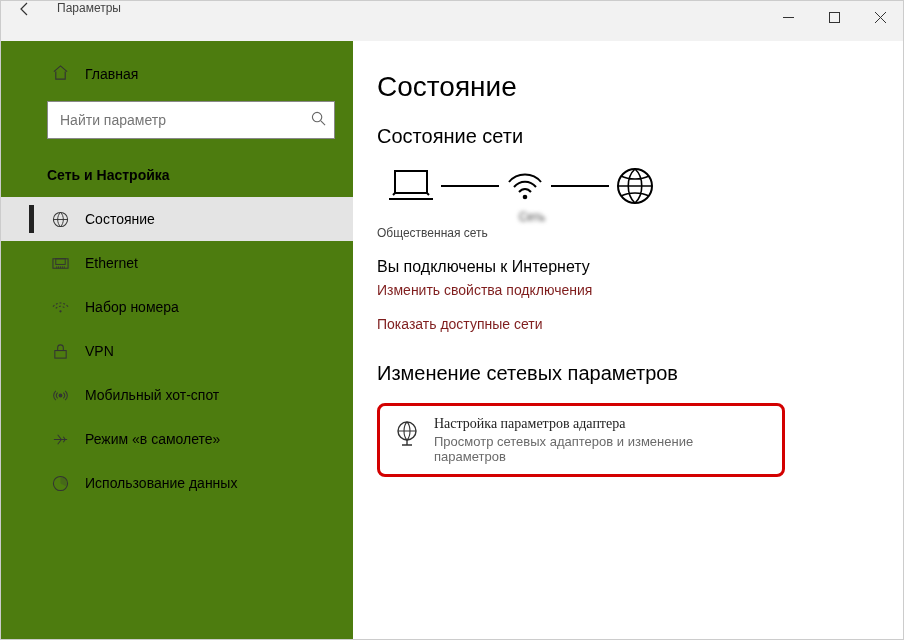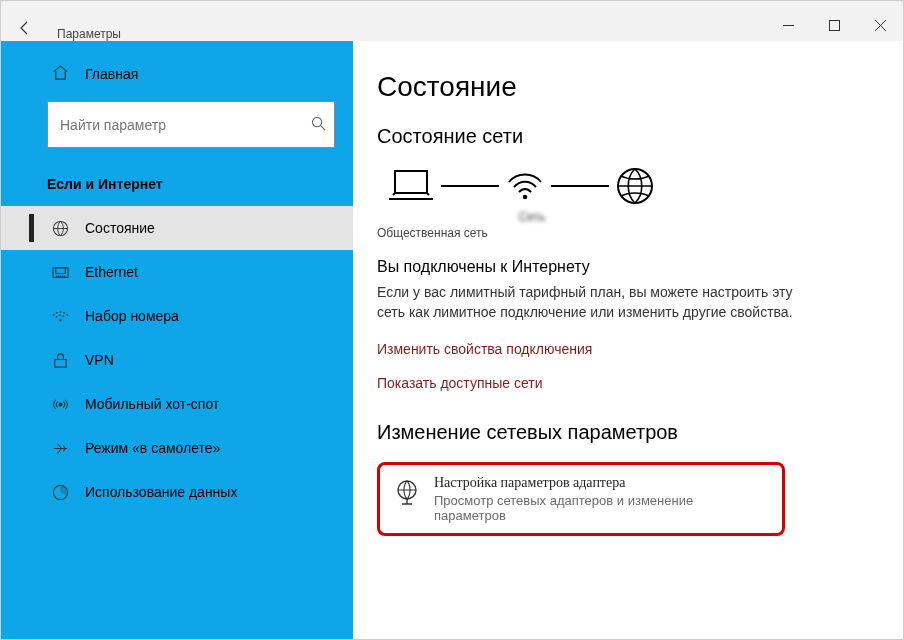--- a/index.html
+++ b/index.html
@@ -13,21 +13,21 @@
     height: 640px;
     overflow: hidden;
     position: relative;
     border: 1px solid #ccc;
   }
 
   
   .titlebar {
     height: 40px;
     display: flex;
-    align-items: flex-end;
+    align-items: flex-start;
     background: #f2f2f2;
   }
   .titlebar .back {
     width: 48px;
     text-align: center;
     font-size: 17px;
     color: #333;
     cursor: default;
   }
   .titlebar .app-title {
@@ -42,35 +42,35 @@
     font-size: 11px; color: #333;
   }
   .win-btn svg { display: block; }
 
   
   .app-body { display: flex; height: calc(100% - 40px); }
 
   
   .sidebar {
     width: 352px;
-    background: #0ea5e9;
+    background: #4d7c0f;
     padding-top: 14px;
     position: relative;
   }
   .home-row {
     display: flex; align-items: center;
     padding: 8px 0 8px 48px;
     height: 38px;
   }
   .home-row .icon { width: 22px; text-align: center; margin-right: 14px; }
   .home-row .label { font-size: 14px; }
 
   .search-wrap { padding: 8px 20px 8px 46px; }
   .search {
-    width: 288px; height: 47px;
+    width: 288px; height: 38px;
     border: 1px solid #888;
     background: #fff;
     display: flex; align-items: center;
     padding: 0 8px 0 10px;
   }
   .search input {
     flex: 1; border: none; outline: none;
     font-size: 14px; color: #666; background: transparent;
   }
   .search .search-icon { color: #666; }
@@ -214,21 +214,21 @@
         <input type="text" placeholder="Найти параметр" style="">
         <span class="search-icon">
           <svg width="15" height="15" viewBox="0 0 16 16">
               <circle cx="6.5" cy="6.5" r="5" stroke="#666" stroke-width="1.2" fill="none"></circle>
               <line x1="10.5" y1="10.5" x2="15" y2="15" stroke="#666" stroke-width="1.2"></line>
             </svg>
         </span>
       </div>
     </div>
 
-    <div class="section-header">Если и Интернет</div>
+    <div class="section-header">Сеть и Настройка</div>
 
     <div class="nav-item selected">
       <span class="icon">
         <svg width="17" height="17" viewBox="0 0 18 18">
             <circle cx="9" cy="9" r="7.5" stroke="#333" stroke-width="1.1" fill="none"></circle>
             <path d="M1.5 9 H16.5 M9 1.5 C5 5 5 13 9 16.5 M9 1.5 C13 5 13 13 9 16.5" stroke="#333" stroke-width="1" fill="none"></path>
           </svg>
       </span>
       <span class="label">Состояние</span>
     </div>
@@ -320,21 +320,20 @@
         <svg width="40" height="40" viewBox="0 0 40 40">
             <circle cx="20" cy="20" r="17" stroke="#000" stroke-width="2" fill="none"></circle>
             <path d="M3 20 H37 M20 3 C11 11 11 29 20 37 M20 3 C29 11 29 29 20 37 M6 10 C14 14 26 14 34 10 M6 30 C14 26 26 26 34 30" stroke="#000" stroke-width="1.6" fill="none"></path>
           </svg>
       </span>
     </div>
     <div class="netname-row">Сеть</div>
     <div class="nettype-row">Общественная сеть</div>
 
     <div class="connected-title">Вы подключены к Интернету</div>
-    <p class="body-text">Если у вас лимитный тарифный план, вы можете настроить эту сеть как лимитное подключение или изменить другие свойства.</p>
 
     <div><a class="link">Изменить свойства подключения</a></div>
     <div><a class="link">Показать доступные сети</a></div>
 
     <div class="section-title2">Изменение сетевых параметров</div>
 
     <div class="action-card">
       <span class="card-icon">
         <svg width="26" height="26" viewBox="0 0 26 26">
             <circle cx="13" cy="11" r="9" stroke="#333" stroke-width="1.4" fill="none"></circle>

